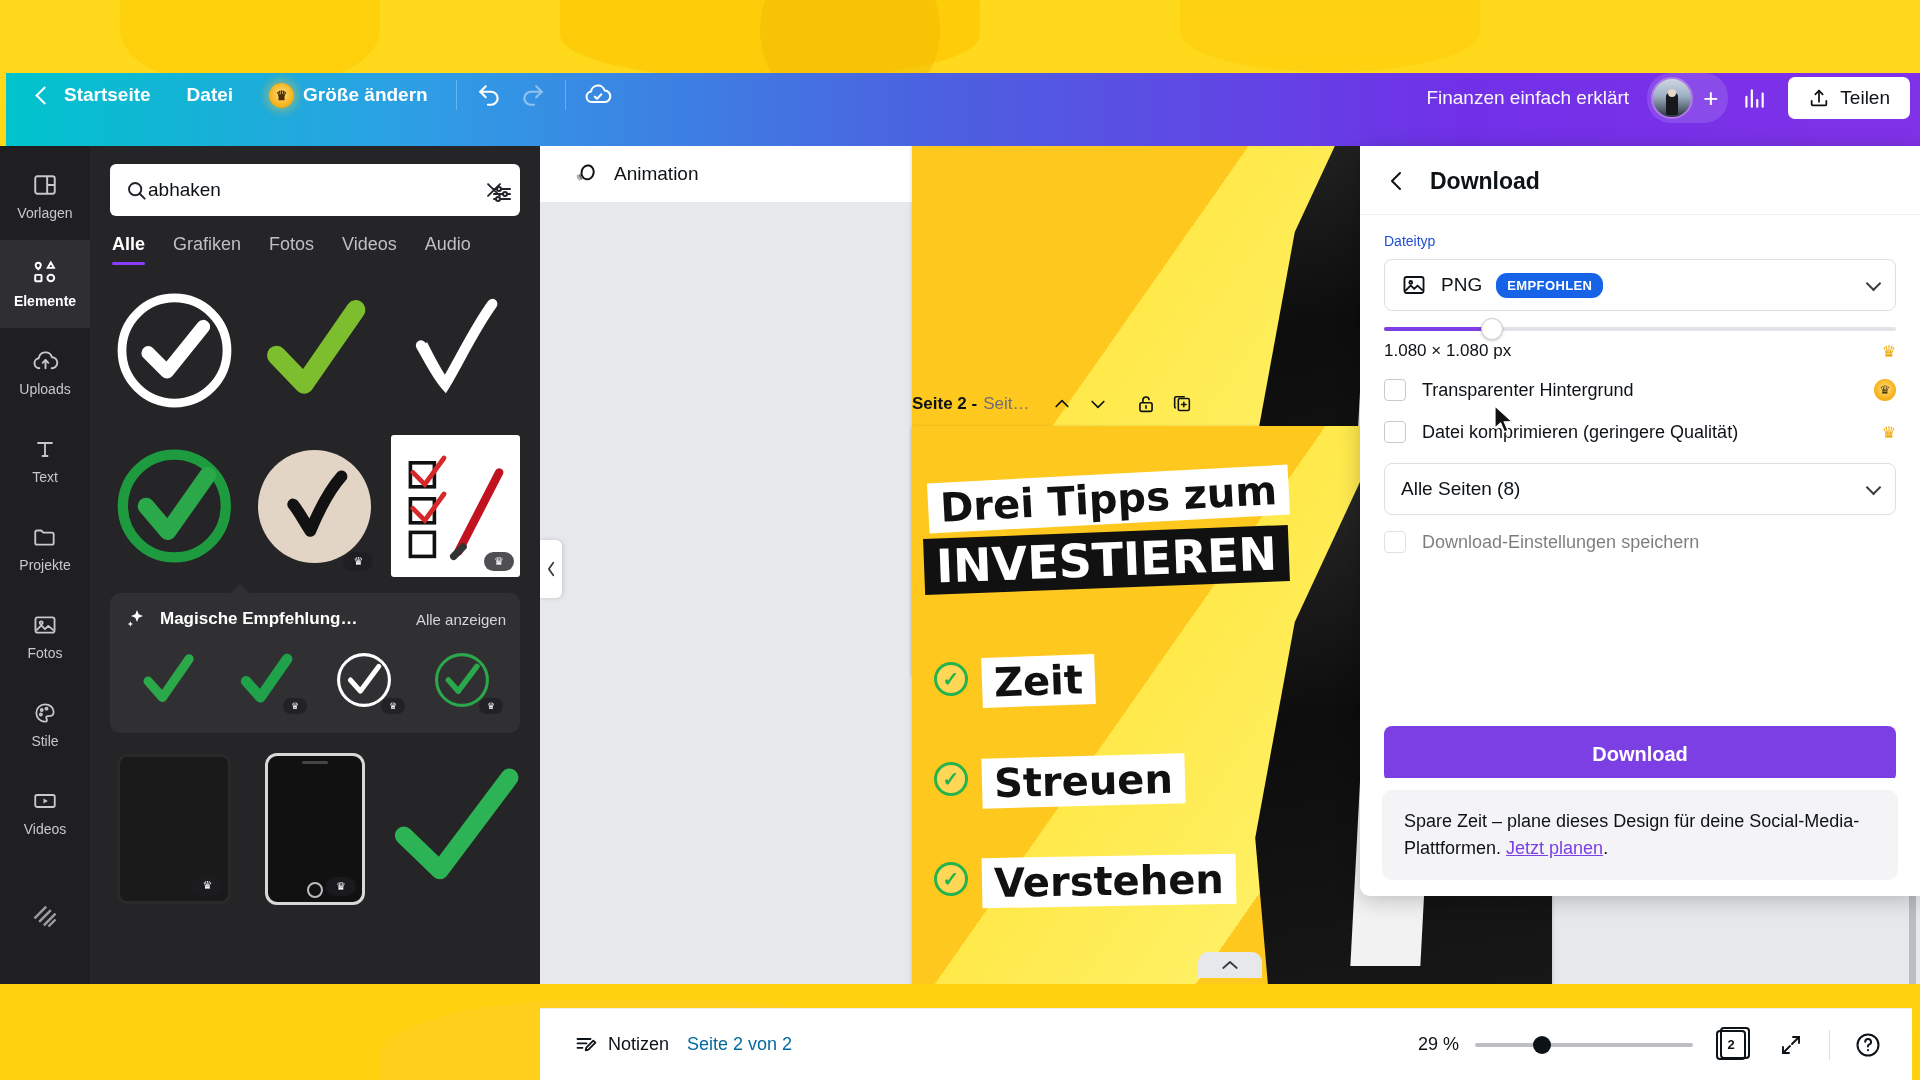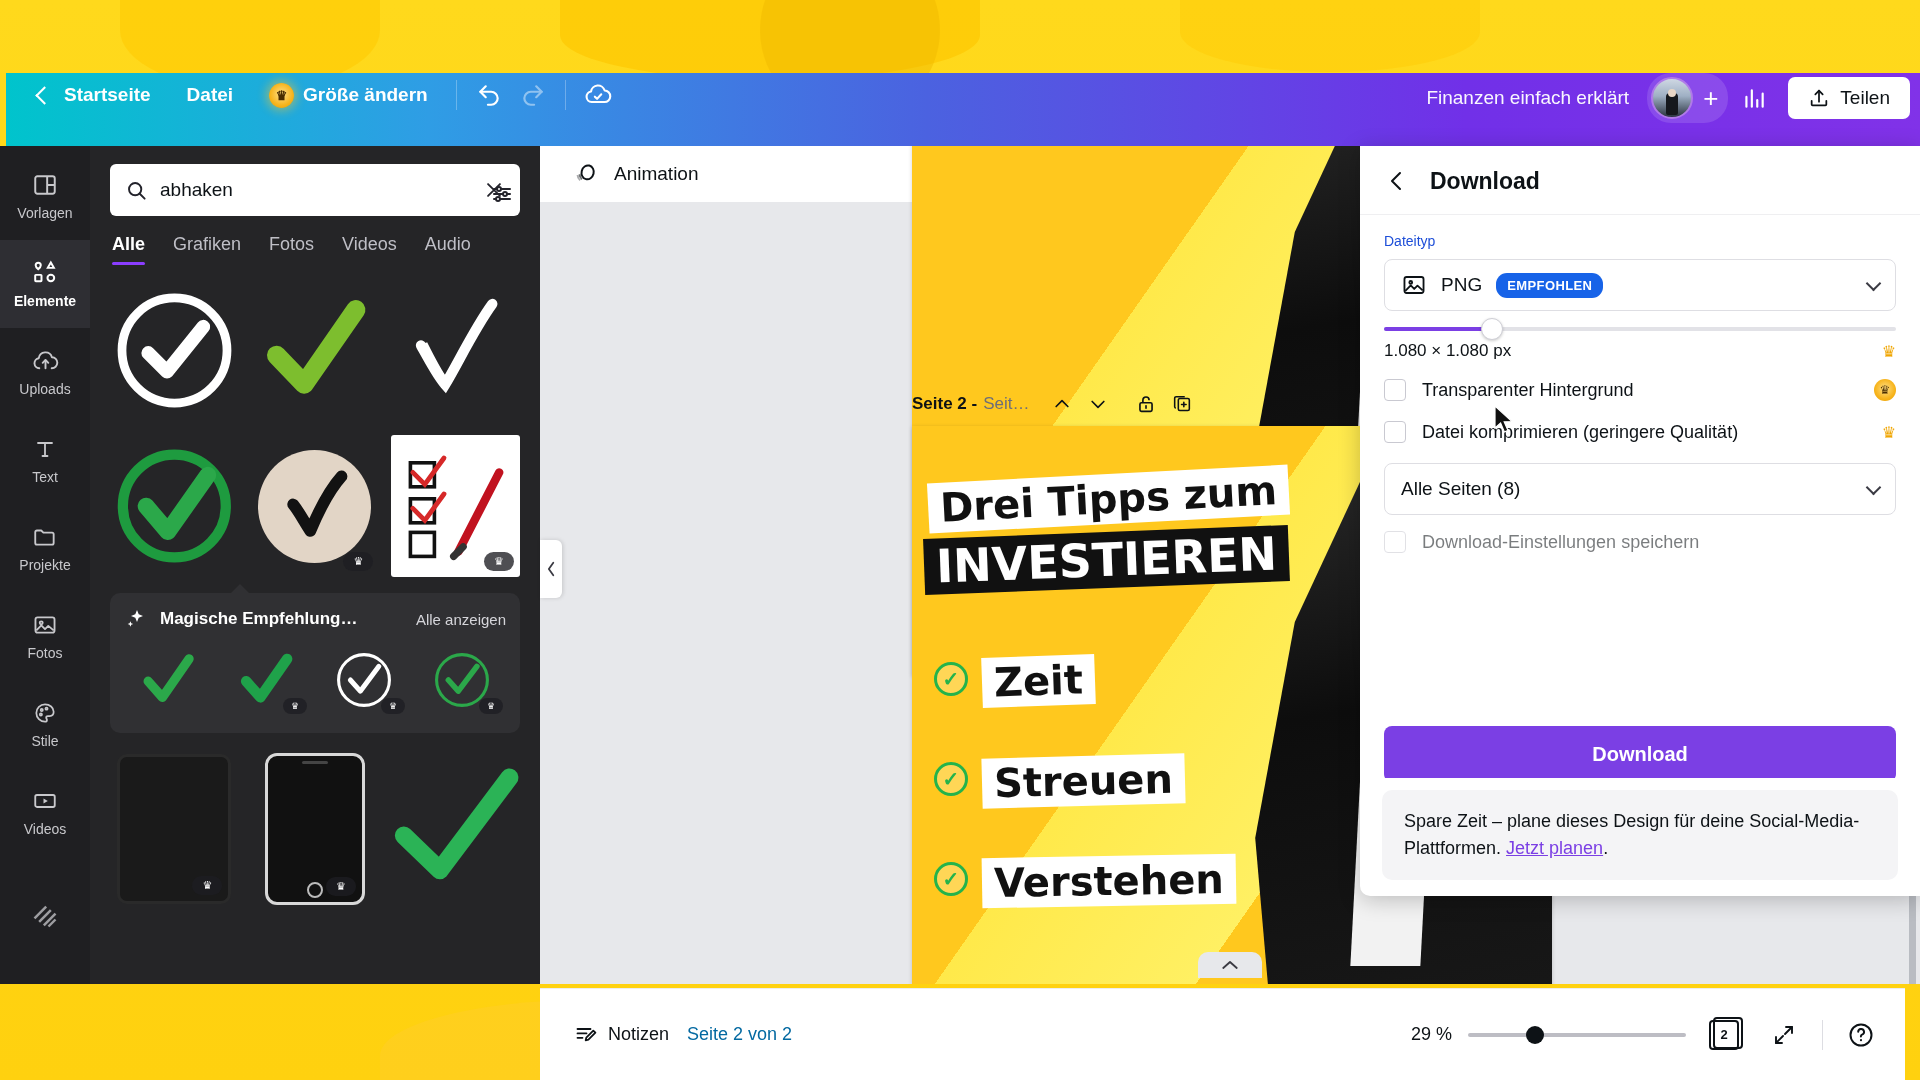--- a/index.html
+++ b/index.html
@@ -95,21 +95,21 @@
   .rail-last { margin-top:auto; margin-bottom:24px; opacity:.75;}
 
   
   .panel {
     position:absolute; left:90px; top:146px; width:450px; height:838px;
     background:#252527; z-index:18; overflow:hidden;
   }
   .search-wrap { padding:18px 20px 0 20px; }
   .search-box {
     height:52px; background:#fff; border-radius:6px;
-    display:flex; align-items:center; padding:0 14px; gap:12px;
+    display:flex; align-items:center; padding:0 14px; 
   }
   .search-box input {
     flex:1; border:0; outline:0; font-size:19px; color:#0D1216;
     font-family:"Liberation Sans",sans-serif; background:transparent;
   }
   .sb-icon { width:24px;height:24px;display:flex;align-items:center;justify-content:center;color:#3d3d45;cursor:pointer;}
   .tabs { display:flex; gap:28px; padding:18px 22px 0 22px; }
   .tab {
     font-size:18px; color:#BFBFC6; padding-bottom:10px; cursor:pointer; position:relative;
   }
@@ -205,21 +205,21 @@
     width:64px;height:26px; background:#E7E8EB; border-radius:10px 10px 0 0;
     display:flex;align-items:center;justify-content:center; cursor:pointer;
   }
   .right-scrollbar {
     position:absolute; right:4px; top:480px; width:7px; height:420px;
     background:#B9BCC2; border-radius:4px; z-index:6;
   }
 
   
   .statusbar {
-    position:absolute; left:540px; bottom:0; right:15px; height:92px;
+    position:absolute; left:540px; bottom:0; right:8px; height:72px;
     background:#fff; display:flex; align-items:center; padding:0 22px; z-index:22;
     border-top:1px solid #EDEDEF;
   }
   .sb-item { display:flex; align-items:center; gap:10px; font-size:18px; color:#0D1216; cursor:pointer; padding:8px 12px; border-radius:6px;}
   .sb-static { font-size:18px; color:#0369a1; padding:8px 6px;}
   .sb-right { margin-left:auto; display:flex; align-items:center; gap:16px;}
   .zoom-pct { font-size:18px; color:#0D1216; min-width:62px; text-align:right;}
   .zoom-slider { width:218px; height:4px; background:#BDBDC4; border-radius:3px; position:relative; cursor:pointer;}
   .zoom-knob { position:absolute; left:58px; top:-7px; width:18px;height:18px;border-radius:50%;background:#0D1216;}
   .sb-icon-btn { width:44px;height:44px;display:flex;align-items:center;justify-content:center;cursor:pointer;border-radius:6px;color:#0D1216;}

